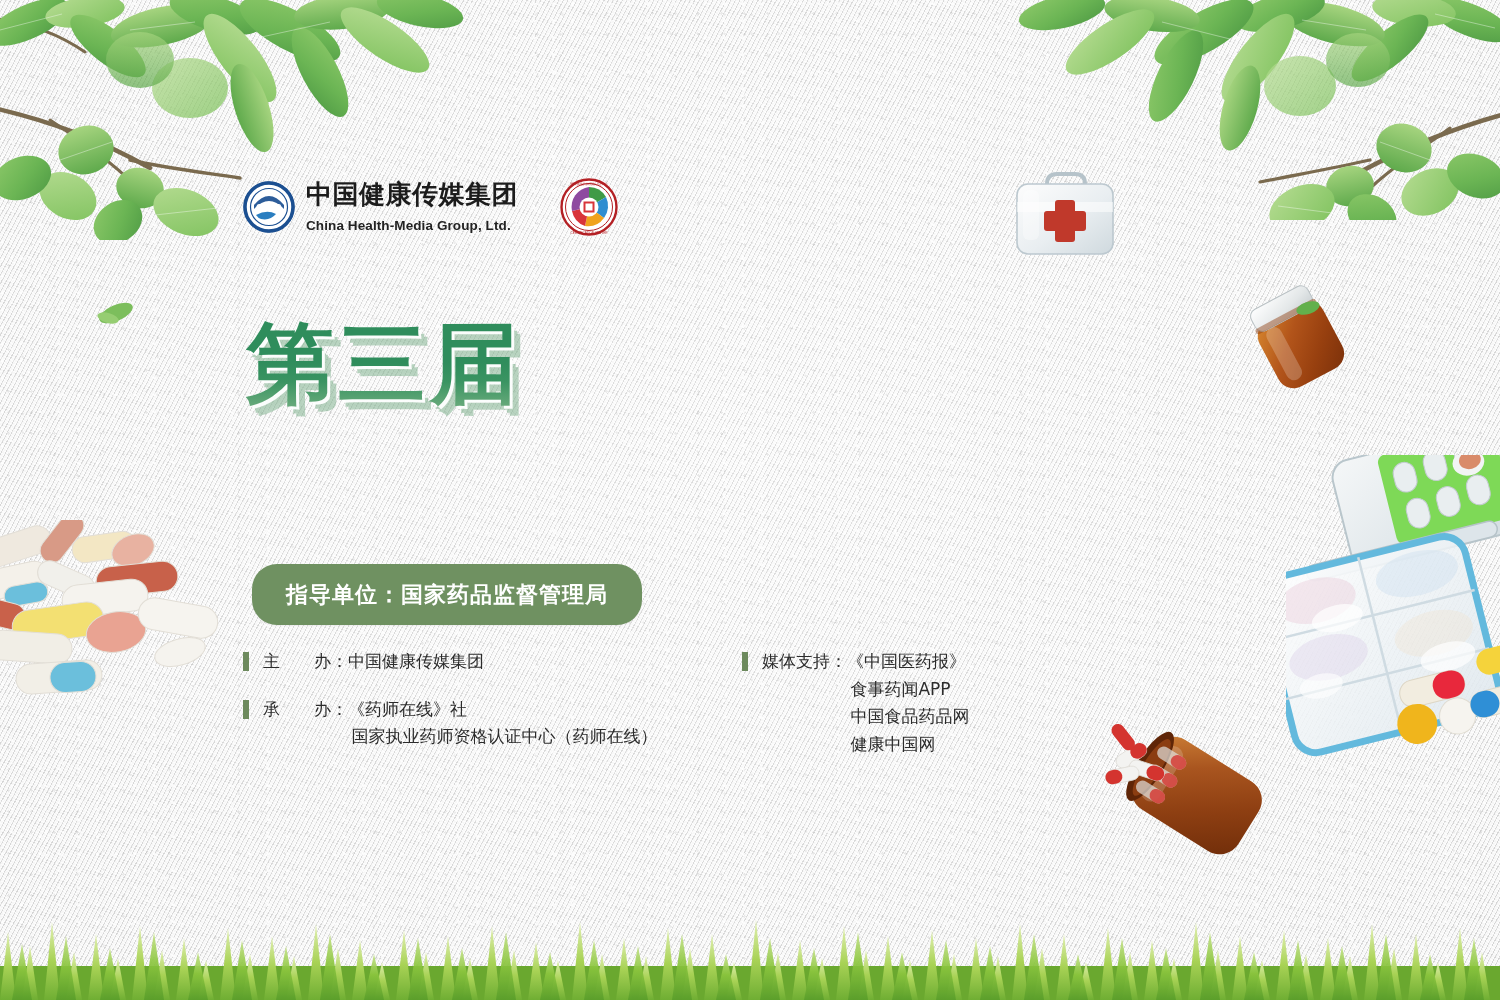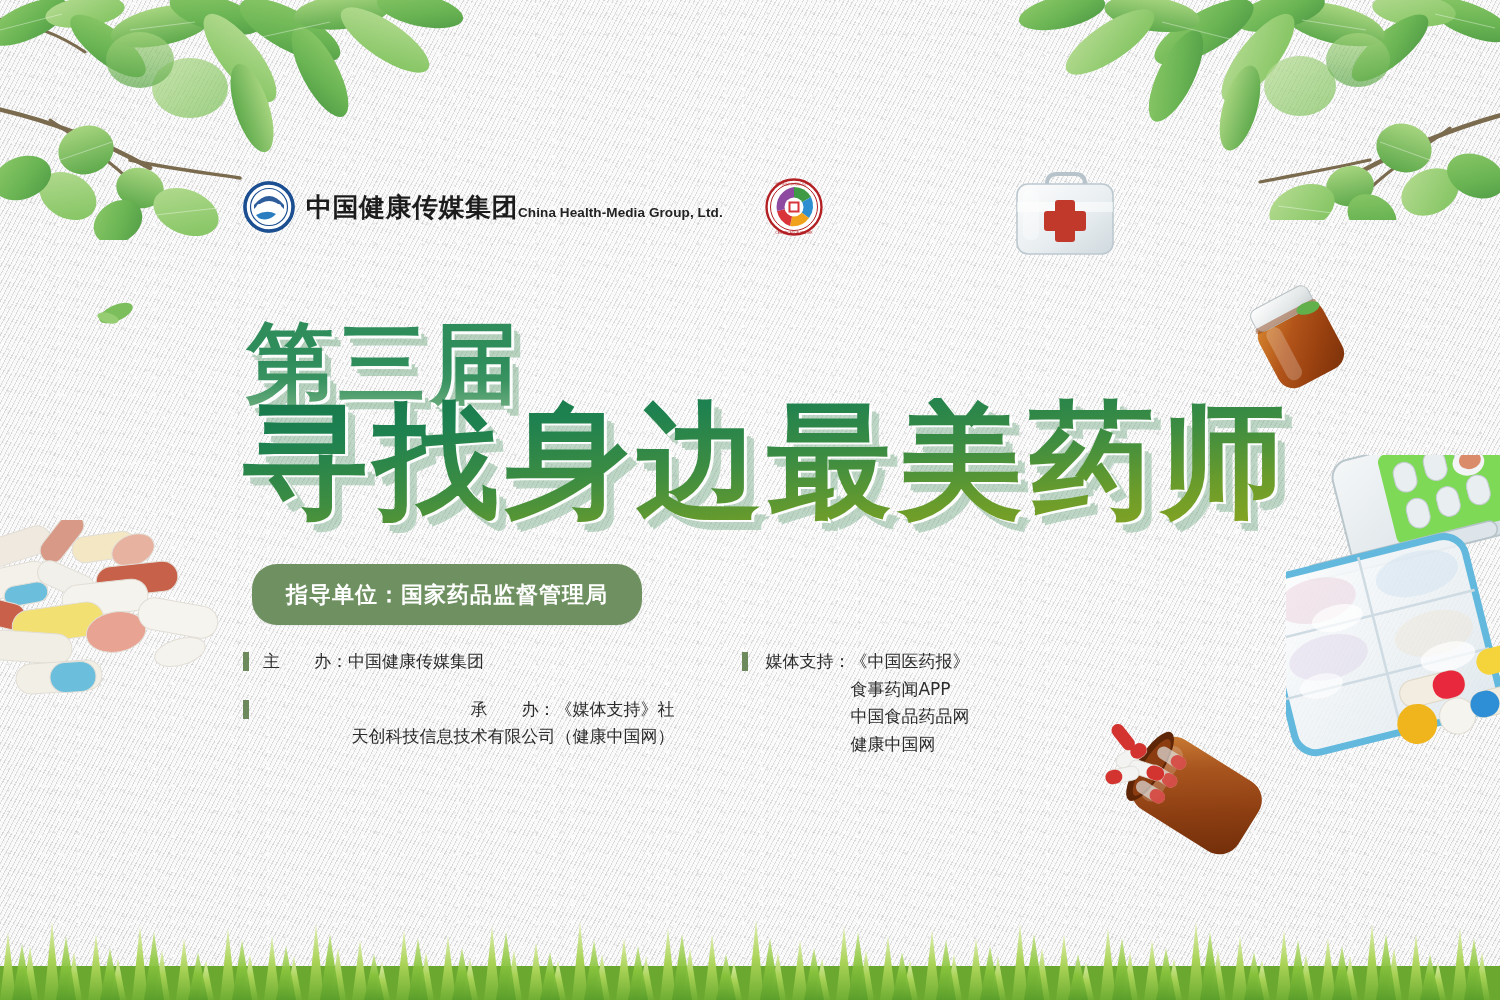--- a/index.html
+++ b/index.html
@@ -40,21 +40,21 @@
   
   .grass { position:absolute; left:0; bottom:0; width:1500px; height:92px; z-index:3; pointer-events:none; }
 
   
   .logo-row {
     position:absolute; left:243px; top:176px;
     display:flex; align-items:center; gap:40px; z-index:6;
   }
   .chmg-logo { display:flex; align-items:center; gap:11px; }
   .chmg-mark { width:52px; height:52px; flex:none; }
-  .chmg-text { display:flex; justify-content:center; line-height:1; }
+  .chmg-text { display:flex; flex-direction:column; justify-content:center; line-height:1; }
   .chmg-cn {
     font-size:26px; font-weight:bold; color:#1c1c1c; letter-spacing:.5px;
     font-family:"DejaVu Sans","Liberation Sans",sans-serif;
   }
   .chmg-en {
     font-size:13.5px; font-weight:bold; color:#222; margin-top:12px; letter-spacing:.1px;
     font-family:"Liberation Sans",sans-serif;
   }
   .seal-logo { width:62px; height:62px; flex:none; }
 
@@ -96,21 +96,21 @@
   
   .credits { position:absolute; top:648px; z-index:6; font-family:"DejaVu Sans","Liberation Sans",sans-serif; }
   .credits-left  { left:243px; width:470px; }
   .credits-right { left:742px; width:400px; }
   .credit-block { display:flex; align-items:flex-start; margin-bottom:20px; }
   .credit-bar {
     width:6px; height:19px; background:#6d8a5d; flex:none;
     margin-top:4px; margin-right:14px;
   }
   .credit-body { line-height:1.62; }
-  .credit-head { font-size:17px; color:#2b2b2b; white-space:pre;text-align:right; }
+  .credit-head { font-size:17px; color:#2b2b2b; white-space:pre; }
   .credit-line { font-size:17px; color:#2b2b2b; white-space:pre; }
   .credit-indent { display:inline-block; }
 
   
   .art { position:absolute; z-index:4; pointer-events:none; }
   .art-medkit   { left:1005px; top:162px;  width:120px; height:105px; }
   .art-bottle1  { left:1236px; top:272px;  width:132px; height:125px; }
   .art-organizer{ left:1286px; top:455px;  width:218px; height:312px; }
   .art-bottle2  { left:1093px; top:712px;  width:200px; height:150px; }
   .art-pills    { left:-12px;  top:520px;  width:235px; height:195px; }
@@ -254,38 +254,37 @@
         <rect x="25.5" y="25.5" width="11" height="11" fill="#d8343a"></rect>
         <rect x="27.5" y="27.5" width="7" height="7" fill="#ffffff"></rect>
       </g>
       <text x="31" y="9" font-family="Liberation Sans, sans-serif" font-size="3.1" fill="#b32024" text-anchor="middle">国家执业药师资格认证中心</text>
       <text x="31" y="58" font-family="Liberation Sans, sans-serif" font-size="3.1" fill="#b32024" text-anchor="middle">CERTIFICATION CENTER</text>
     </svg>
 
   </div>
 
   <div class="title-small">第三届</div>
-  <div class="title-main">寻找身边最美药师</div>
 
   <div class="guide-badge">指导单位：国家药品监督管理局</div>
 
   <div class="credits credits-left">
 
     <div class="credit-block">
       <div class="credit-bar"></div>
       <div class="credit-body">
         <div class="credit-head">主　　办：中国健康传媒集团</div>
       </div>
     </div>
 
     <div class="credit-block">
       <div class="credit-bar"></div>
       <div class="credit-body">
-        <div class="credit-head">承　　办：《媒体支持》社</div>
-        <div class="credit-line"><span class="credit-indent" style="width:5.2em"></span><span>天创科技信息技术有限公司（健康中国网）</span></div>
+        <div class="credit-head">承　　办：《药师在线》社</div>
+        <div class="credit-line"><span class="credit-indent" style="width:5.2em"></span><span>国家执业药师资格认证中心（药师在线）</span></div>
       </div>
     </div>
 
   </div>
 
   <div class="credits credits-right">
 
     <div class="credit-block">
       <div class="credit-bar"></div>
       <div class="credit-body">

